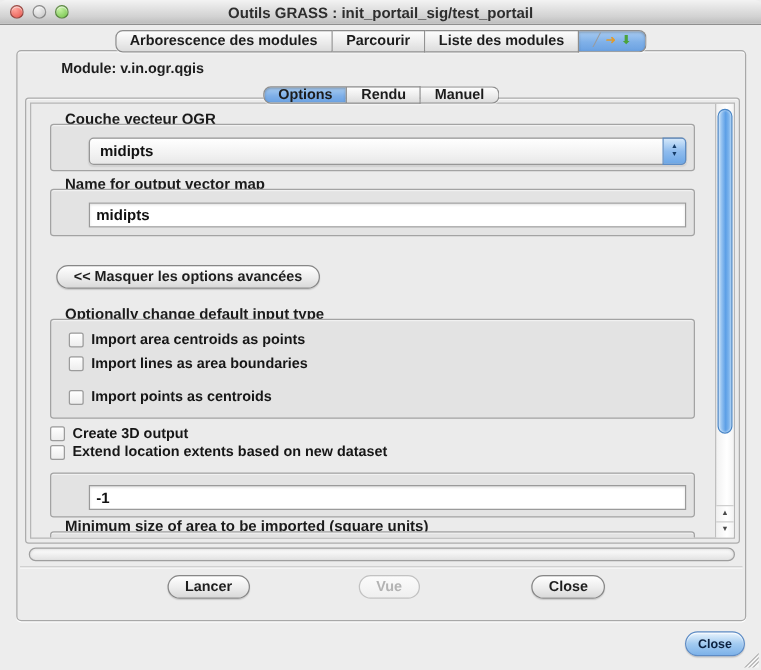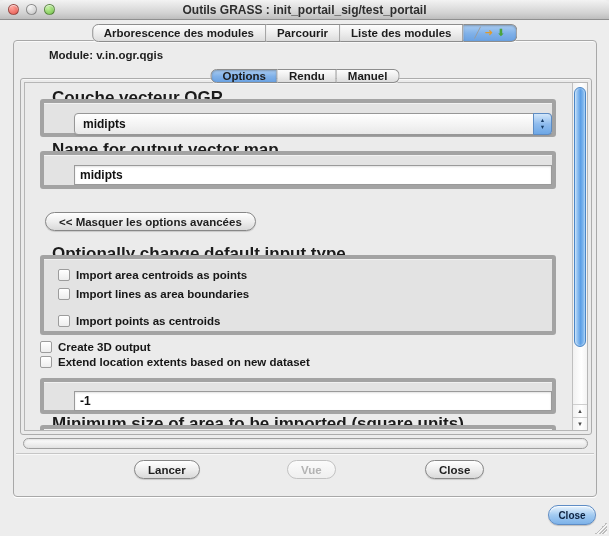--- a/index.html
+++ b/index.html
@@ -66,24 +66,24 @@
     background:#ebebeb; border:1px solid #acacac; border-radius:3px;
     box-shadow:inset 0 1px 0 #f7f7f7;
   }
   .scroll-frame {
     position:absolute; left:3px; top:3px; width:564px; height:349px;
     background:#ebebeb; border:1px solid #b6b6b6; overflow:hidden;
   }
   .scroll-content { position:absolute; left:0; top:0; right:15px; bottom:0; }
 
   
-  .group-label { position:absolute; font-size:17px; font-weight:600; color:#1b1b1b; }
+  .group-label { position:absolute; font-size:12px; font-weight:600; color:#1b1b1b; }
   .group-box {
     position:absolute; left:15px; width:516px;
-    background:#e3e3e3; border:4px solid #a3a3a3; border-radius:3px;
+    background:#e3e3e3; border:1px solid #a3a3a3; border-radius:3px;
     box-shadow:inset 0 1px 0 rgba(255,255,255,.5);
   }
 
   
   .combo {
     position:absolute; left:30px; top:10px; width:478px; height:22px;
     background:linear-gradient(#ffffff,#f2f2f2 60%,#e8e8e8);
     border:1px solid #979797; border-radius:4px;
     display:flex; align-items:center;
     box-shadow:0 1px 1px rgba(0,0,0,.08);

